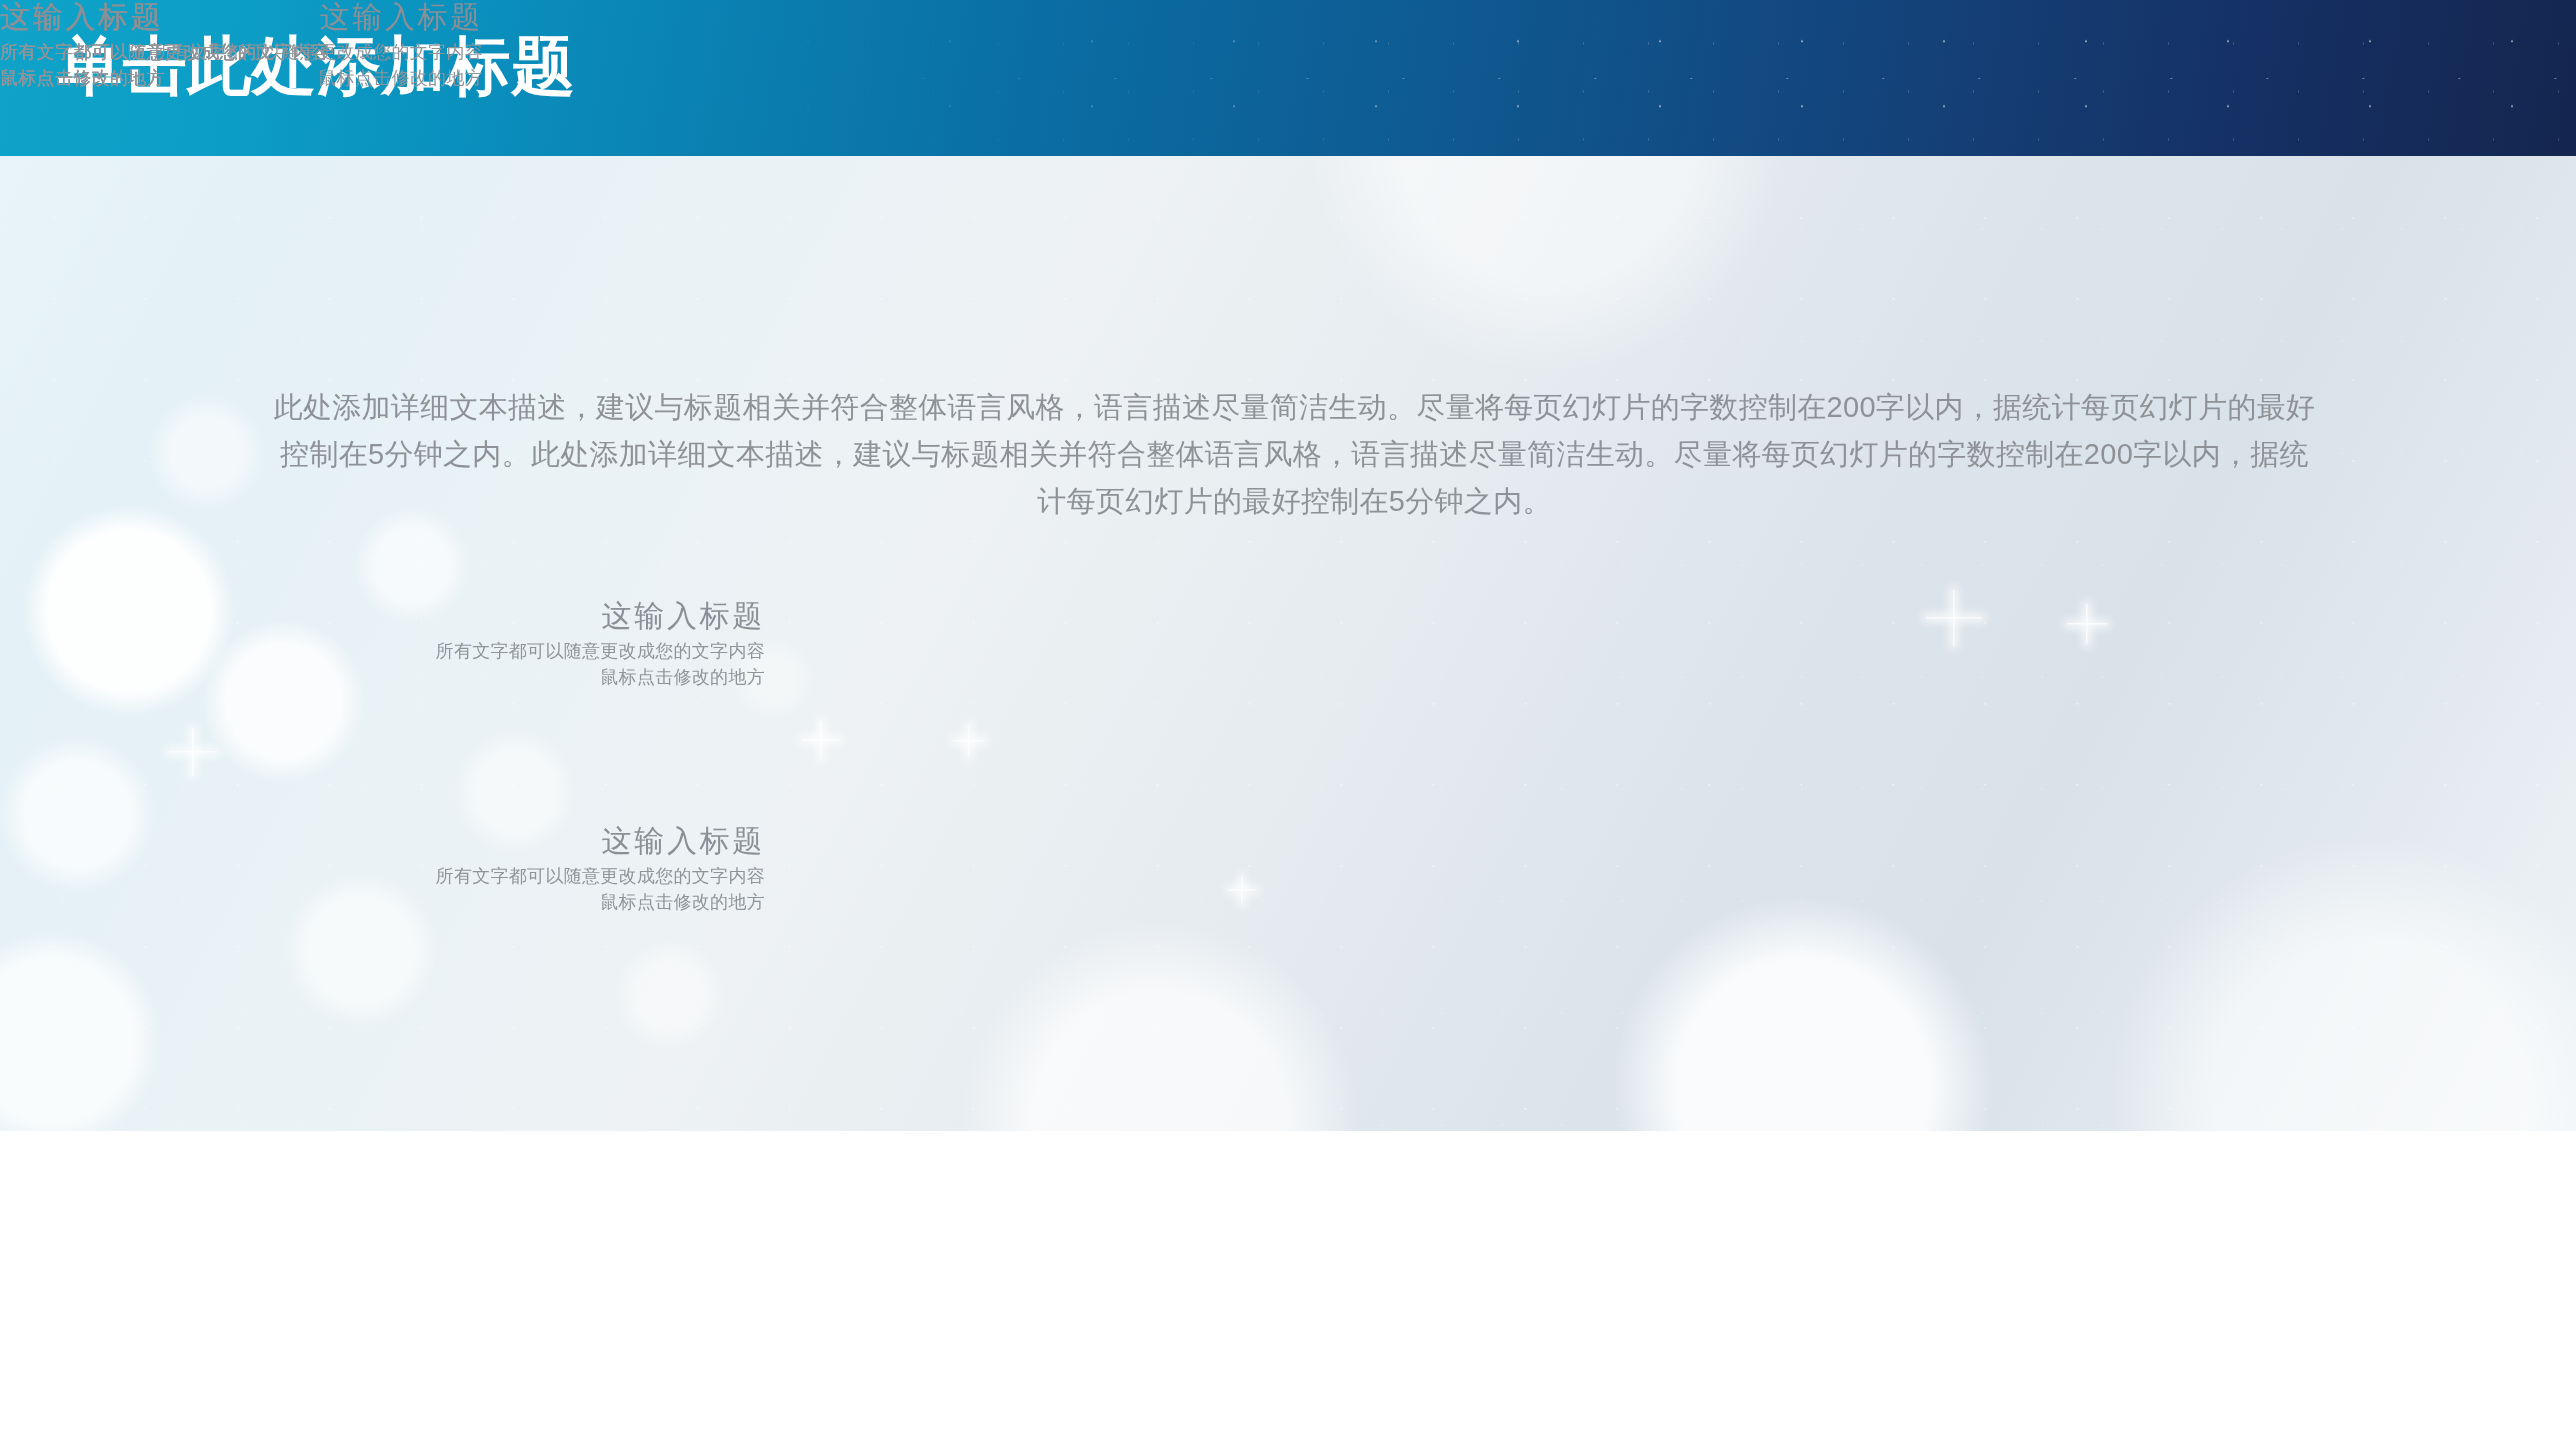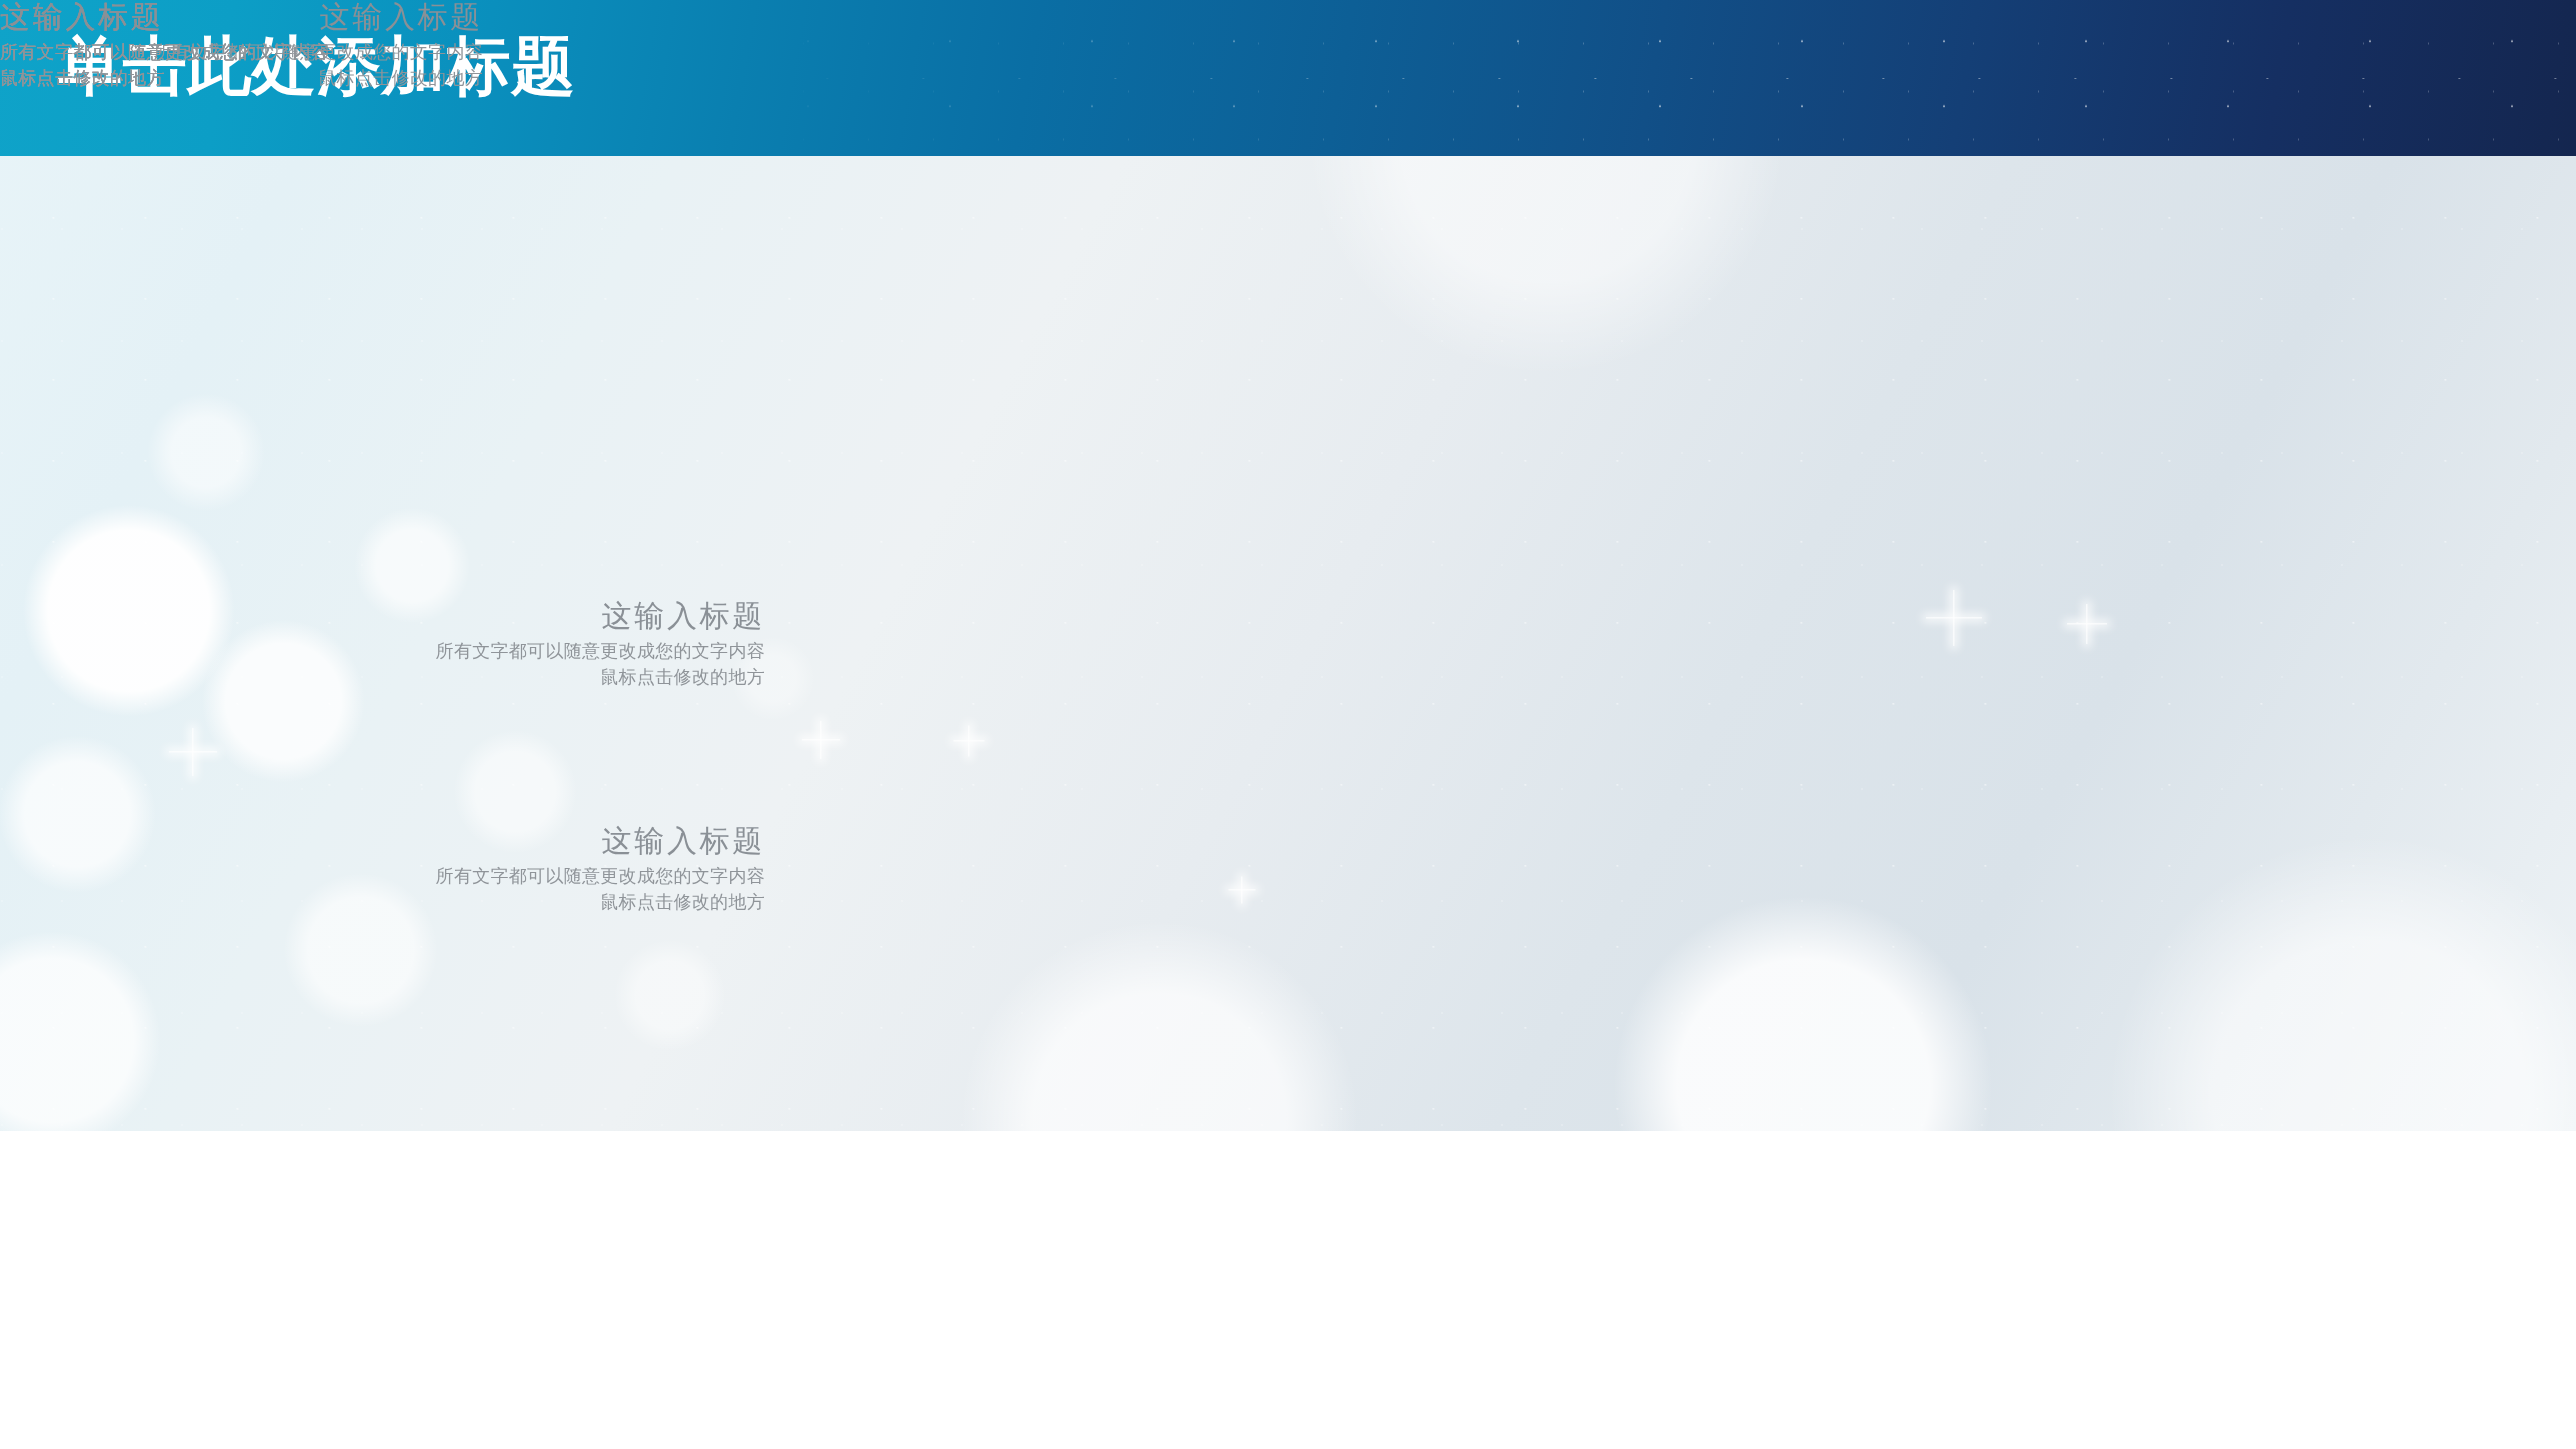--- a/index.html
+++ b/index.html
@@ -192,20 +192,21 @@
   <div class="star" style="left:953px;top:725px;width:31px;height:31px;"></div>
   <div class="star" style="left:1926px;top:590px;width:56px;height:56px;"></div>
   <div class="star" style="left:2067px;top:604px;width:40px;height:40px;"></div>
   <div class="star" style="left:1228px;top:876px;width:27px;height:27px;"></div>
 
   <div class="header">
     <div class="header-stars"></div>
     <div class="slide-title">单击此处添加标题</div>
   </div>
 
+  <div class="intro">此处添加详细文本描述，建议与标题相关并符合整体语言风格，语言描述尽量简洁生动。尽量将每页幻灯片的字数控制在200字以内，据统计每页幻灯片的最好控制在5分钟之内。此处添加详细文本描述，建议与标题相关并符合整体语言风格，语言描述尽量简洁生动。尽量将每页幻灯片的字数控制在200字以内，据统计每页幻灯片的最好控制在5分钟之内。</div>
 
   <div class="label-block label-left L1">
     <div class="label-title">这输入标题</div>
     <div class="label-desc">所有文字都可以随意更改成您的文字内容</div>
     <div class="label-desc">鼠标点击修改的地方</div>
   </div>
   <div class="label-block label-left L2" style="left:282px;top:824px;">
     <div class="label-title">这输入标题</div>
     <div class="label-desc">所有文字都可以随意更改成您的文字内容</div>
     <div class="label-desc">鼠标点击修改的地方</div>

